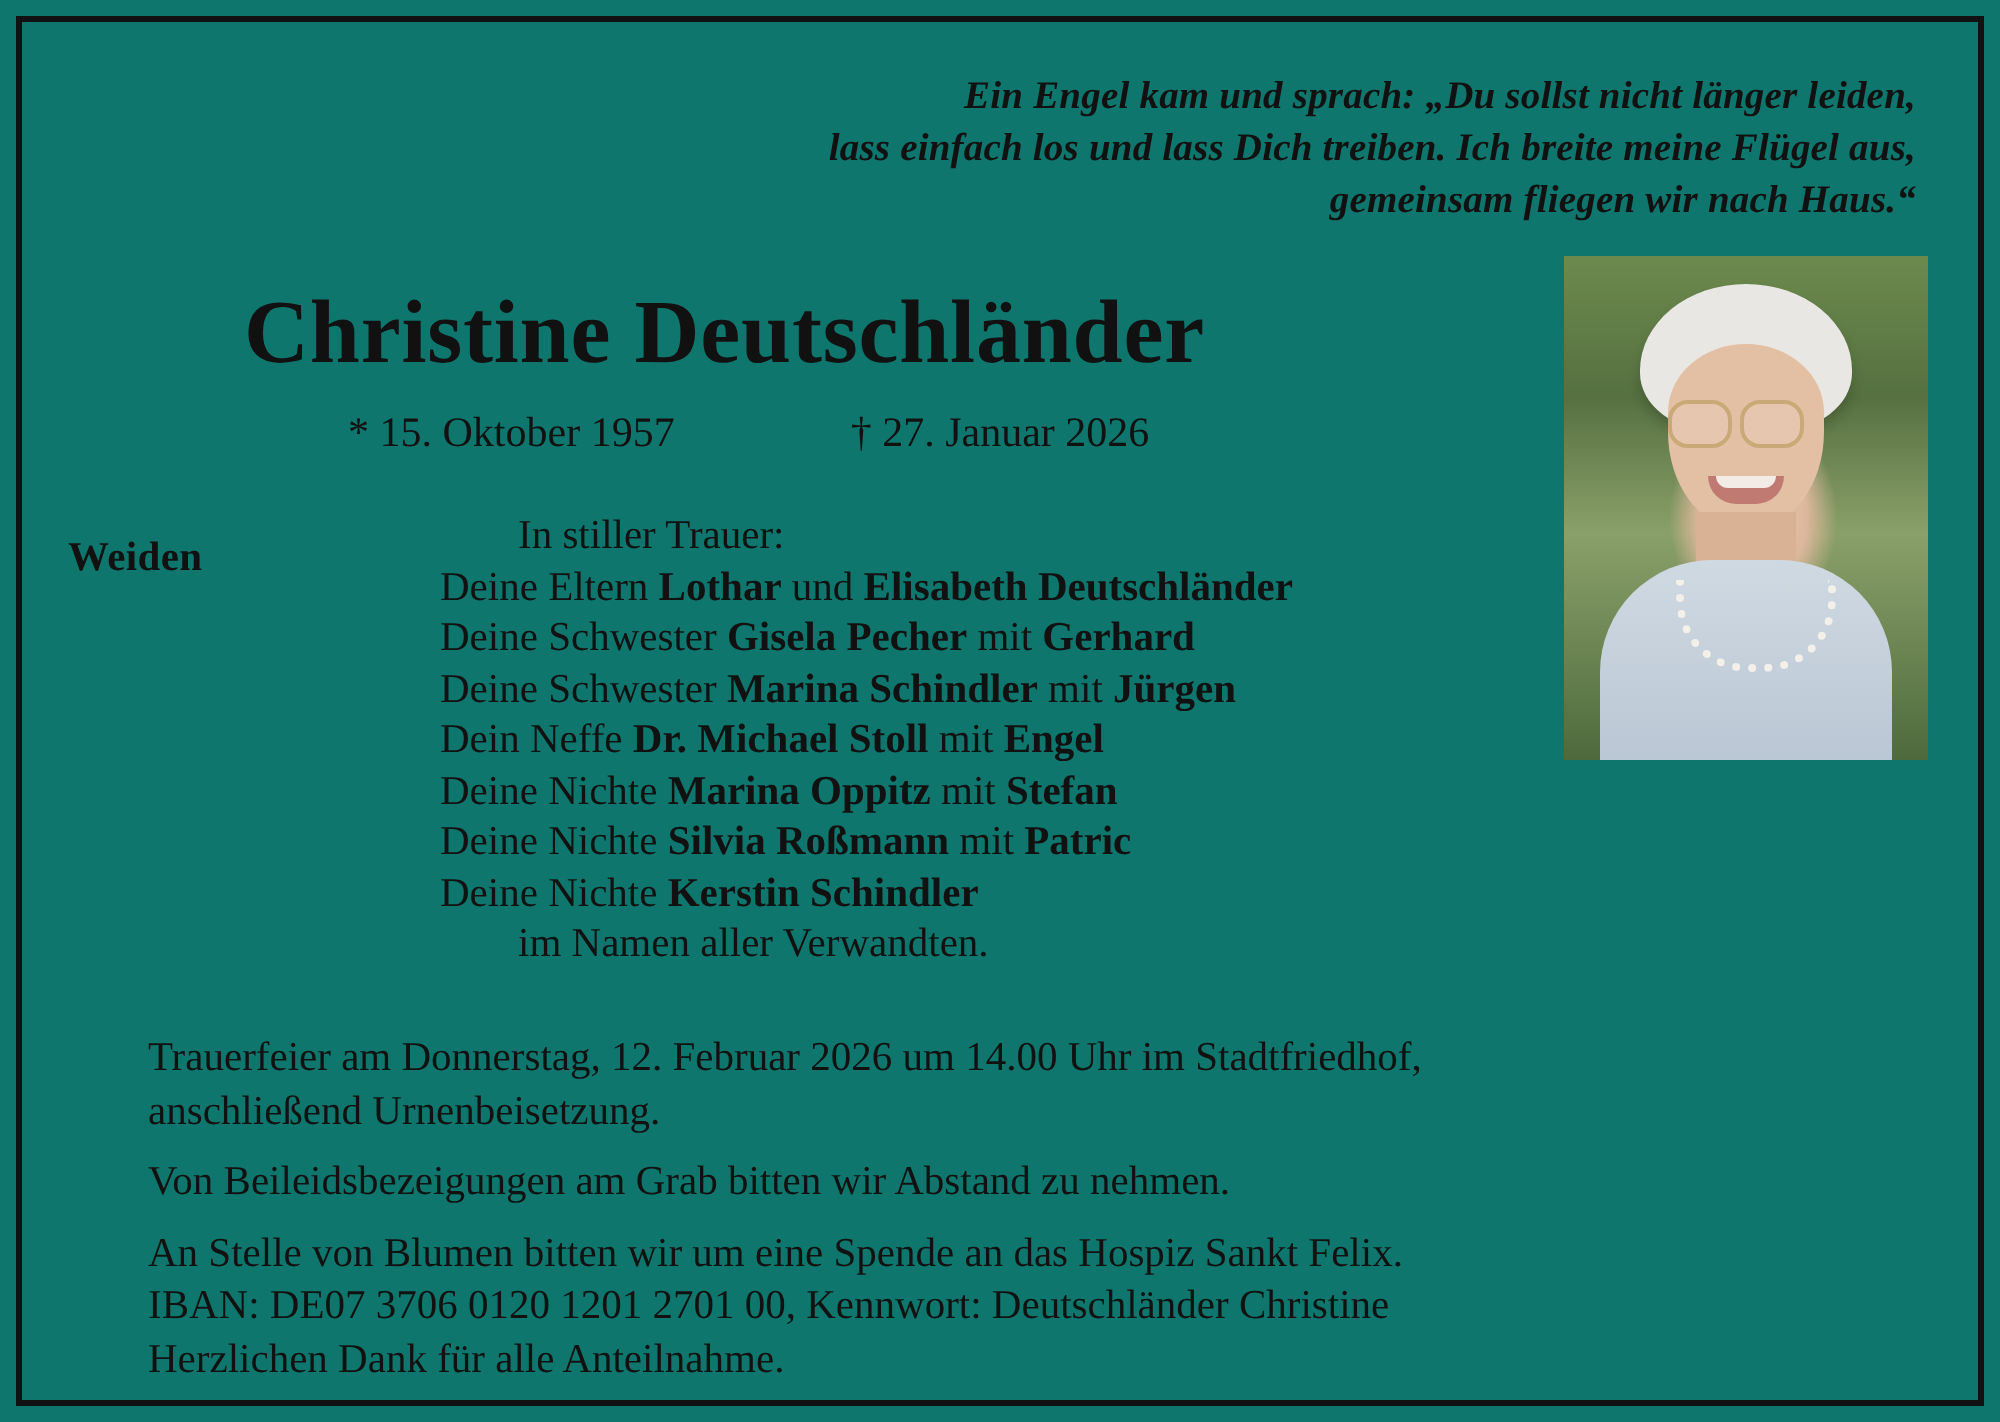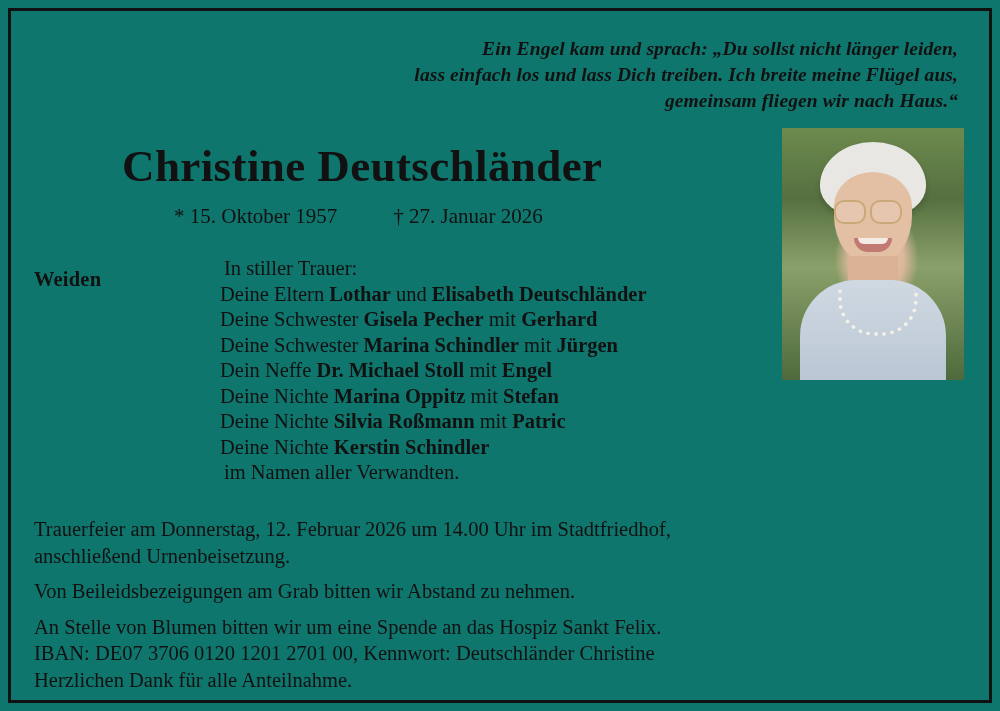--- a/index.html
+++ b/index.html
@@ -67,21 +67,21 @@
     letter-spacing: 0.4px;
     white-space: nowrap;
   }
   .dates {
     margin-top: 10px;
     padding-left: 52px;
     font-size: 21px;
     line-height: 28px;
   }
   .dates .birth {
-    margin-right: 56px;
+    margin-right: 88px;
   }
 
   
   .photo {
     position: absolute;
     left: 782px;
     top: 128px;
     width: 182px;
     height: 252px;
     background:
@@ -183,33 +183,34 @@
   .mourn-list {
     padding-left: 186px;
     font-size: 20.5px;
     line-height: 25.5px;
   }
   .mourn-list .line {
     white-space: nowrap;
   }
   .mourn-list .indent {
     padding-left: 4px;
+    margin-left: 35px;
   }
   b { font-weight: bold; }
 
   
   .footer {
     position: absolute;
     left: 34px;
     right: 34px;
     top: 516px;
     font-size: 20.5px;
     line-height: 26.5px;
   }
-  .footer .line { white-space: nowrap; }
+  .footer .line { white-space: nowrap; margin-left: 40px; }
   .footer .gap { margin-top: 9px; }
 </style>
 </head>
 <body>
 
 <div class="page">
   <div class="border-frame"></div>
 
   <div class="content">
 

